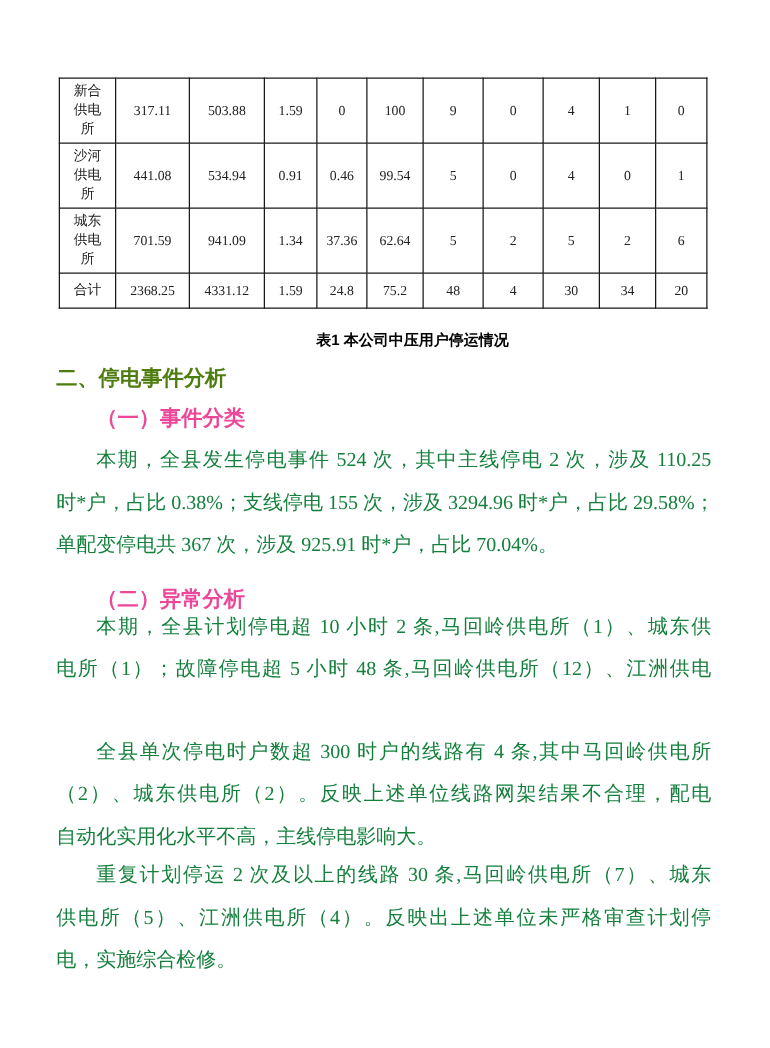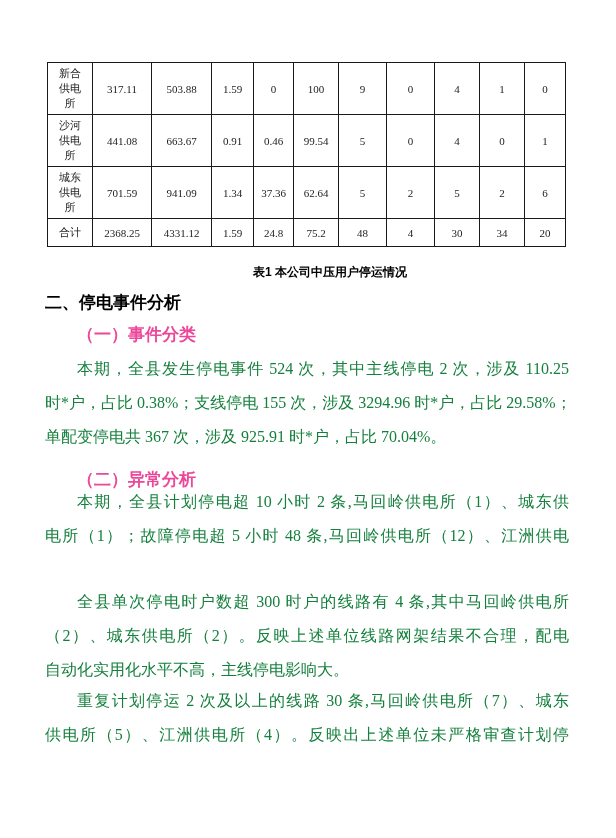--- a/index.html
+++ b/index.html
@@ -57,21 +57,21 @@
   }
 
   
   .h-major {
     position: absolute;
     left: 45px;
     font-family: "Liberation Sans", "DejaVu Sans", sans-serif;
     font-weight: bold;
     font-size: 17px;
     line-height: 22px;
-    color: #000000;
+    color: #4d7c0f;
   }
   .h-sub {
     position: absolute;
     left: 77px;
     font-family: "Liberation Sans", "DejaVu Sans", sans-serif;
     font-weight: bold;
     font-size: 17px;
     line-height: 22px;
     color: #ec4899;
   }
@@ -132,21 +132,21 @@
       <td>100</td>
       <td>9</td>
       <td>0</td>
       <td>4</td>
       <td>1</td>
       <td>0</td>
     </tr>
     <tr class="tall-row">
       <td class="name-cell">沙河供电所</td>
       <td>441.08</td>
-      <td>663.67</td>
+      <td>534.94</td>
       <td>0.91</td>
       <td>0.46</td>
       <td>99.54</td>
       <td>5</td>
       <td>0</td>
       <td>4</td>
       <td>0</td>
       <td>1</td>
     </tr>
     <tr class="tall-row">
@@ -199,15 +199,16 @@
 
   <div id="para3" class="para">
     <div class="line first">全县单次停电时户数超 300 时户的线路有 4 条,其中马回岭供电所</div>
     <div class="line">（2）、城东供电所（2）。反映上述单位线路网架结果不合理，配电</div>
     <div class="line last">自动化实用化水平不高，主线停电影响大。</div>
   </div>
 
   <div id="para4" class="para">
     <div class="line first">重复计划停运 2 次及以上的线路 30 条,马回岭供电所（7）、城东</div>
     <div class="line">供电所（5）、江洲供电所（4）。反映出上述单位未严格审查计划停</div>
+    <div class="line last">电，实施综合检修。</div>
   </div>
 
 </div>
 
 </body></html>

